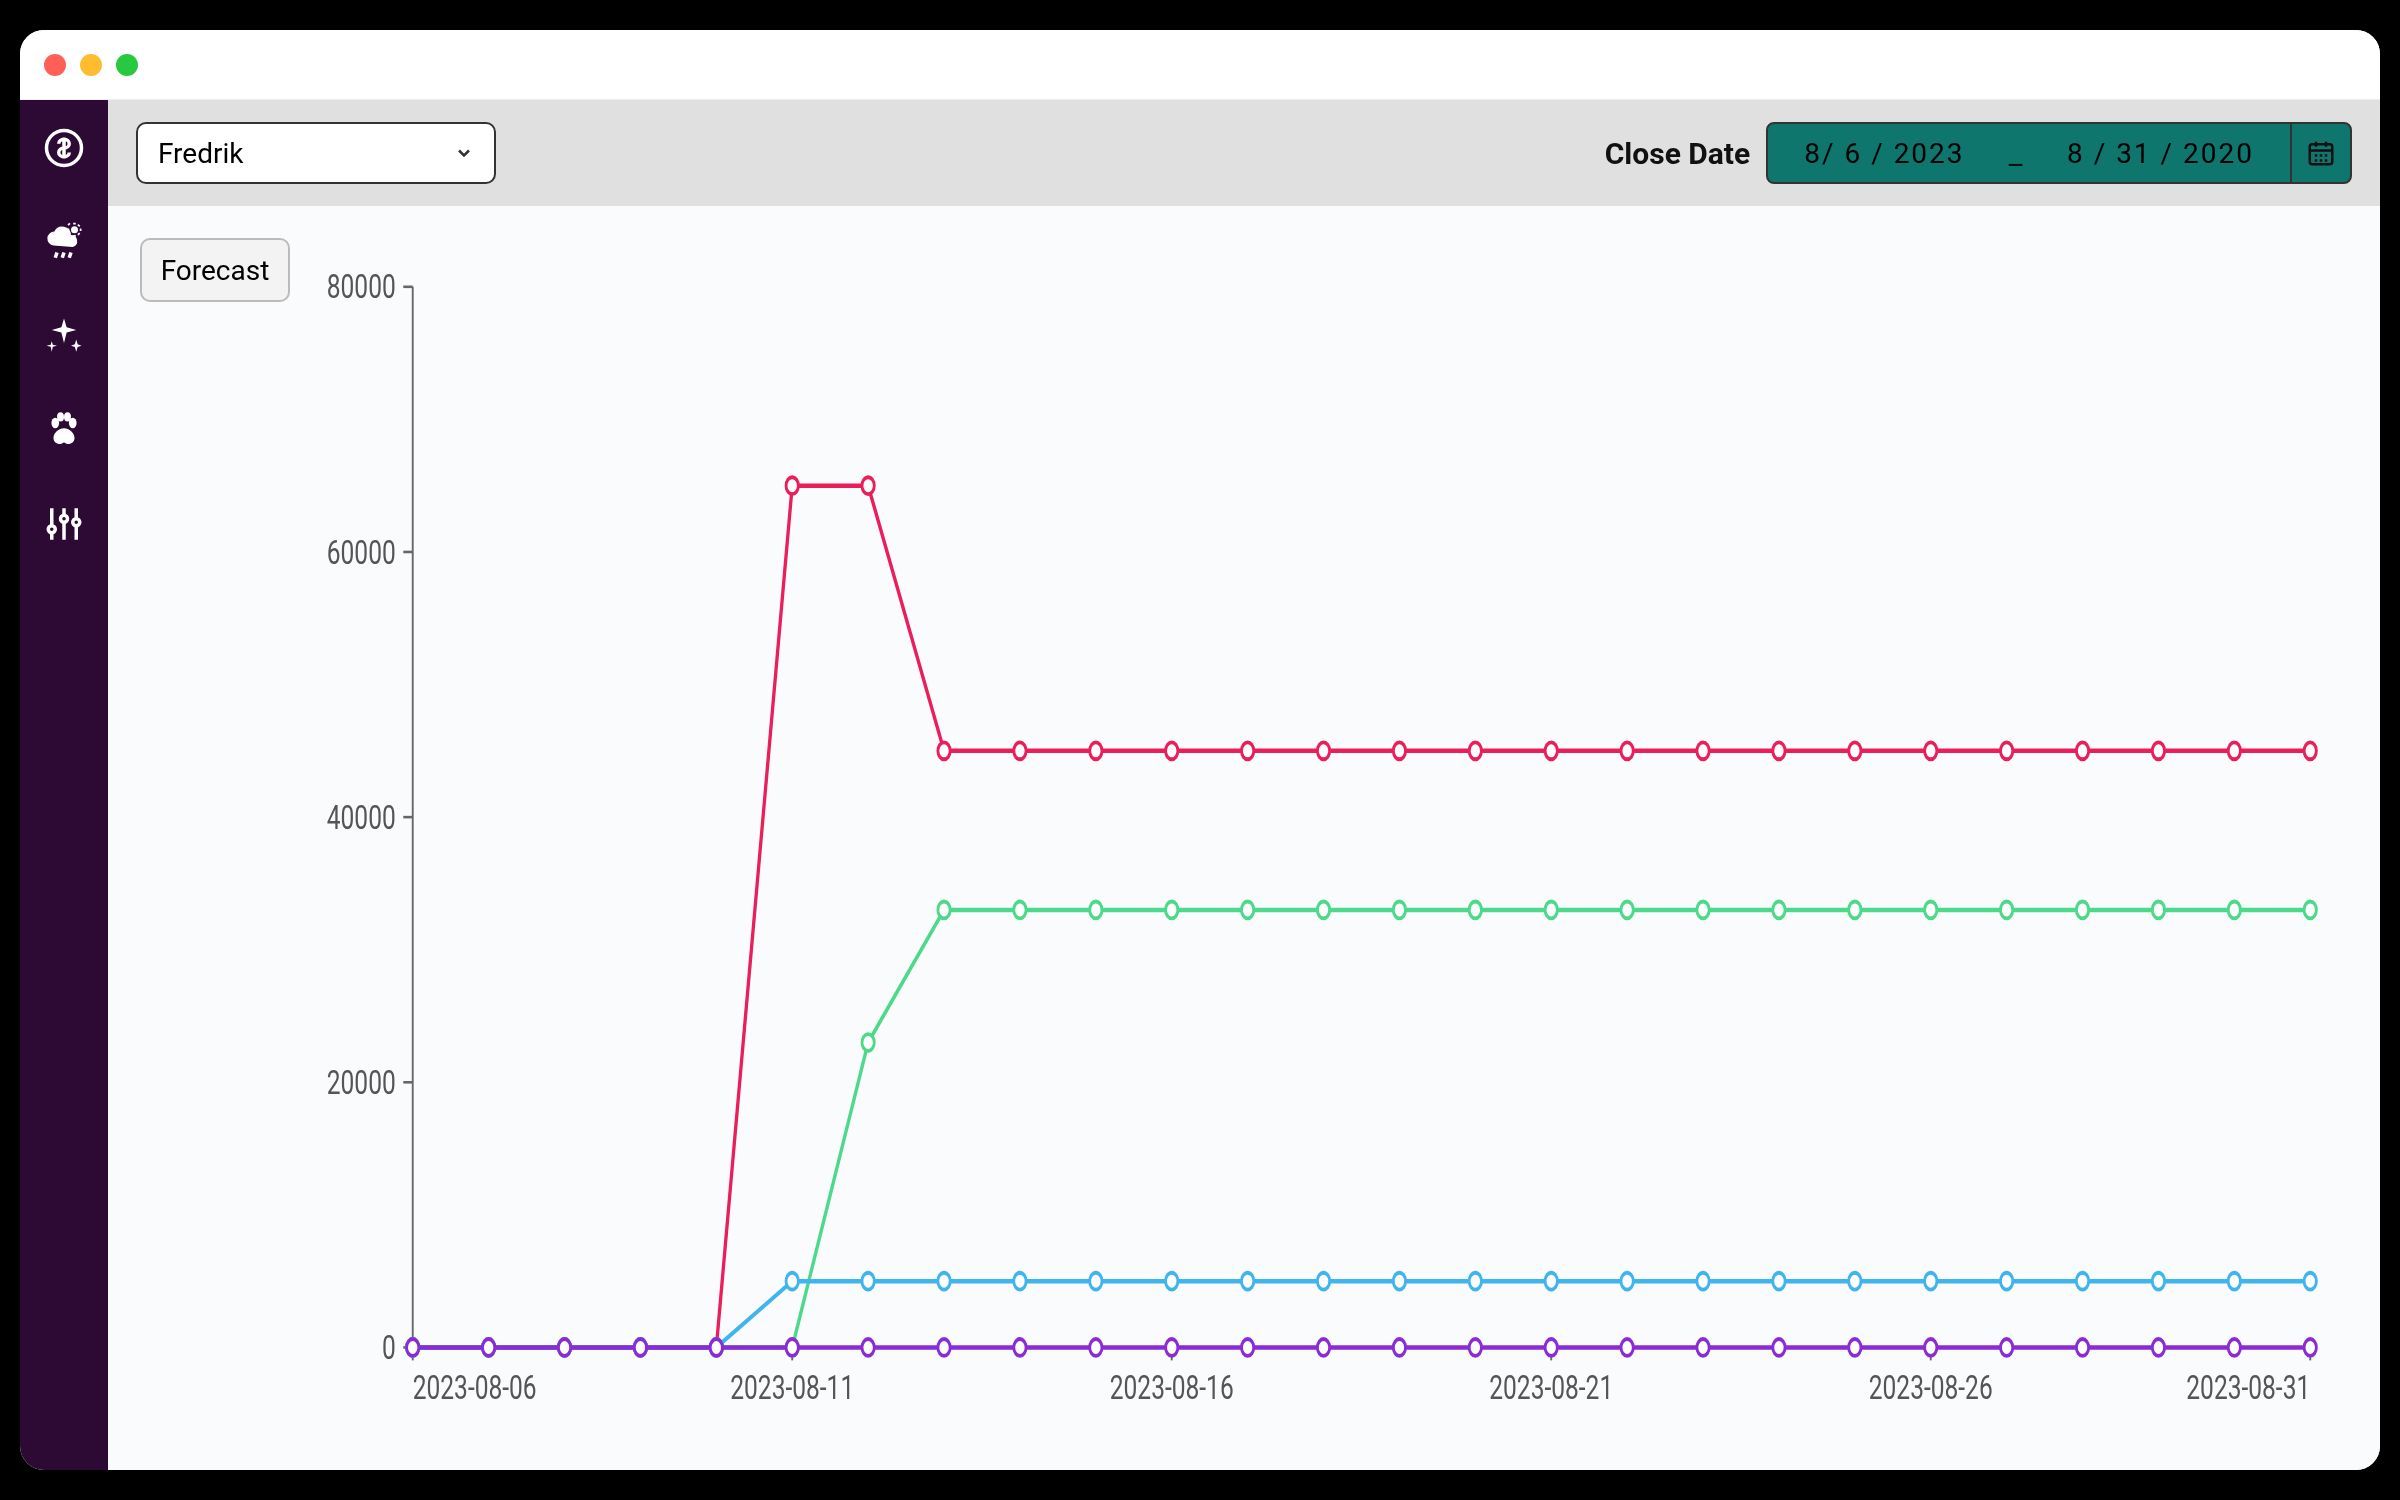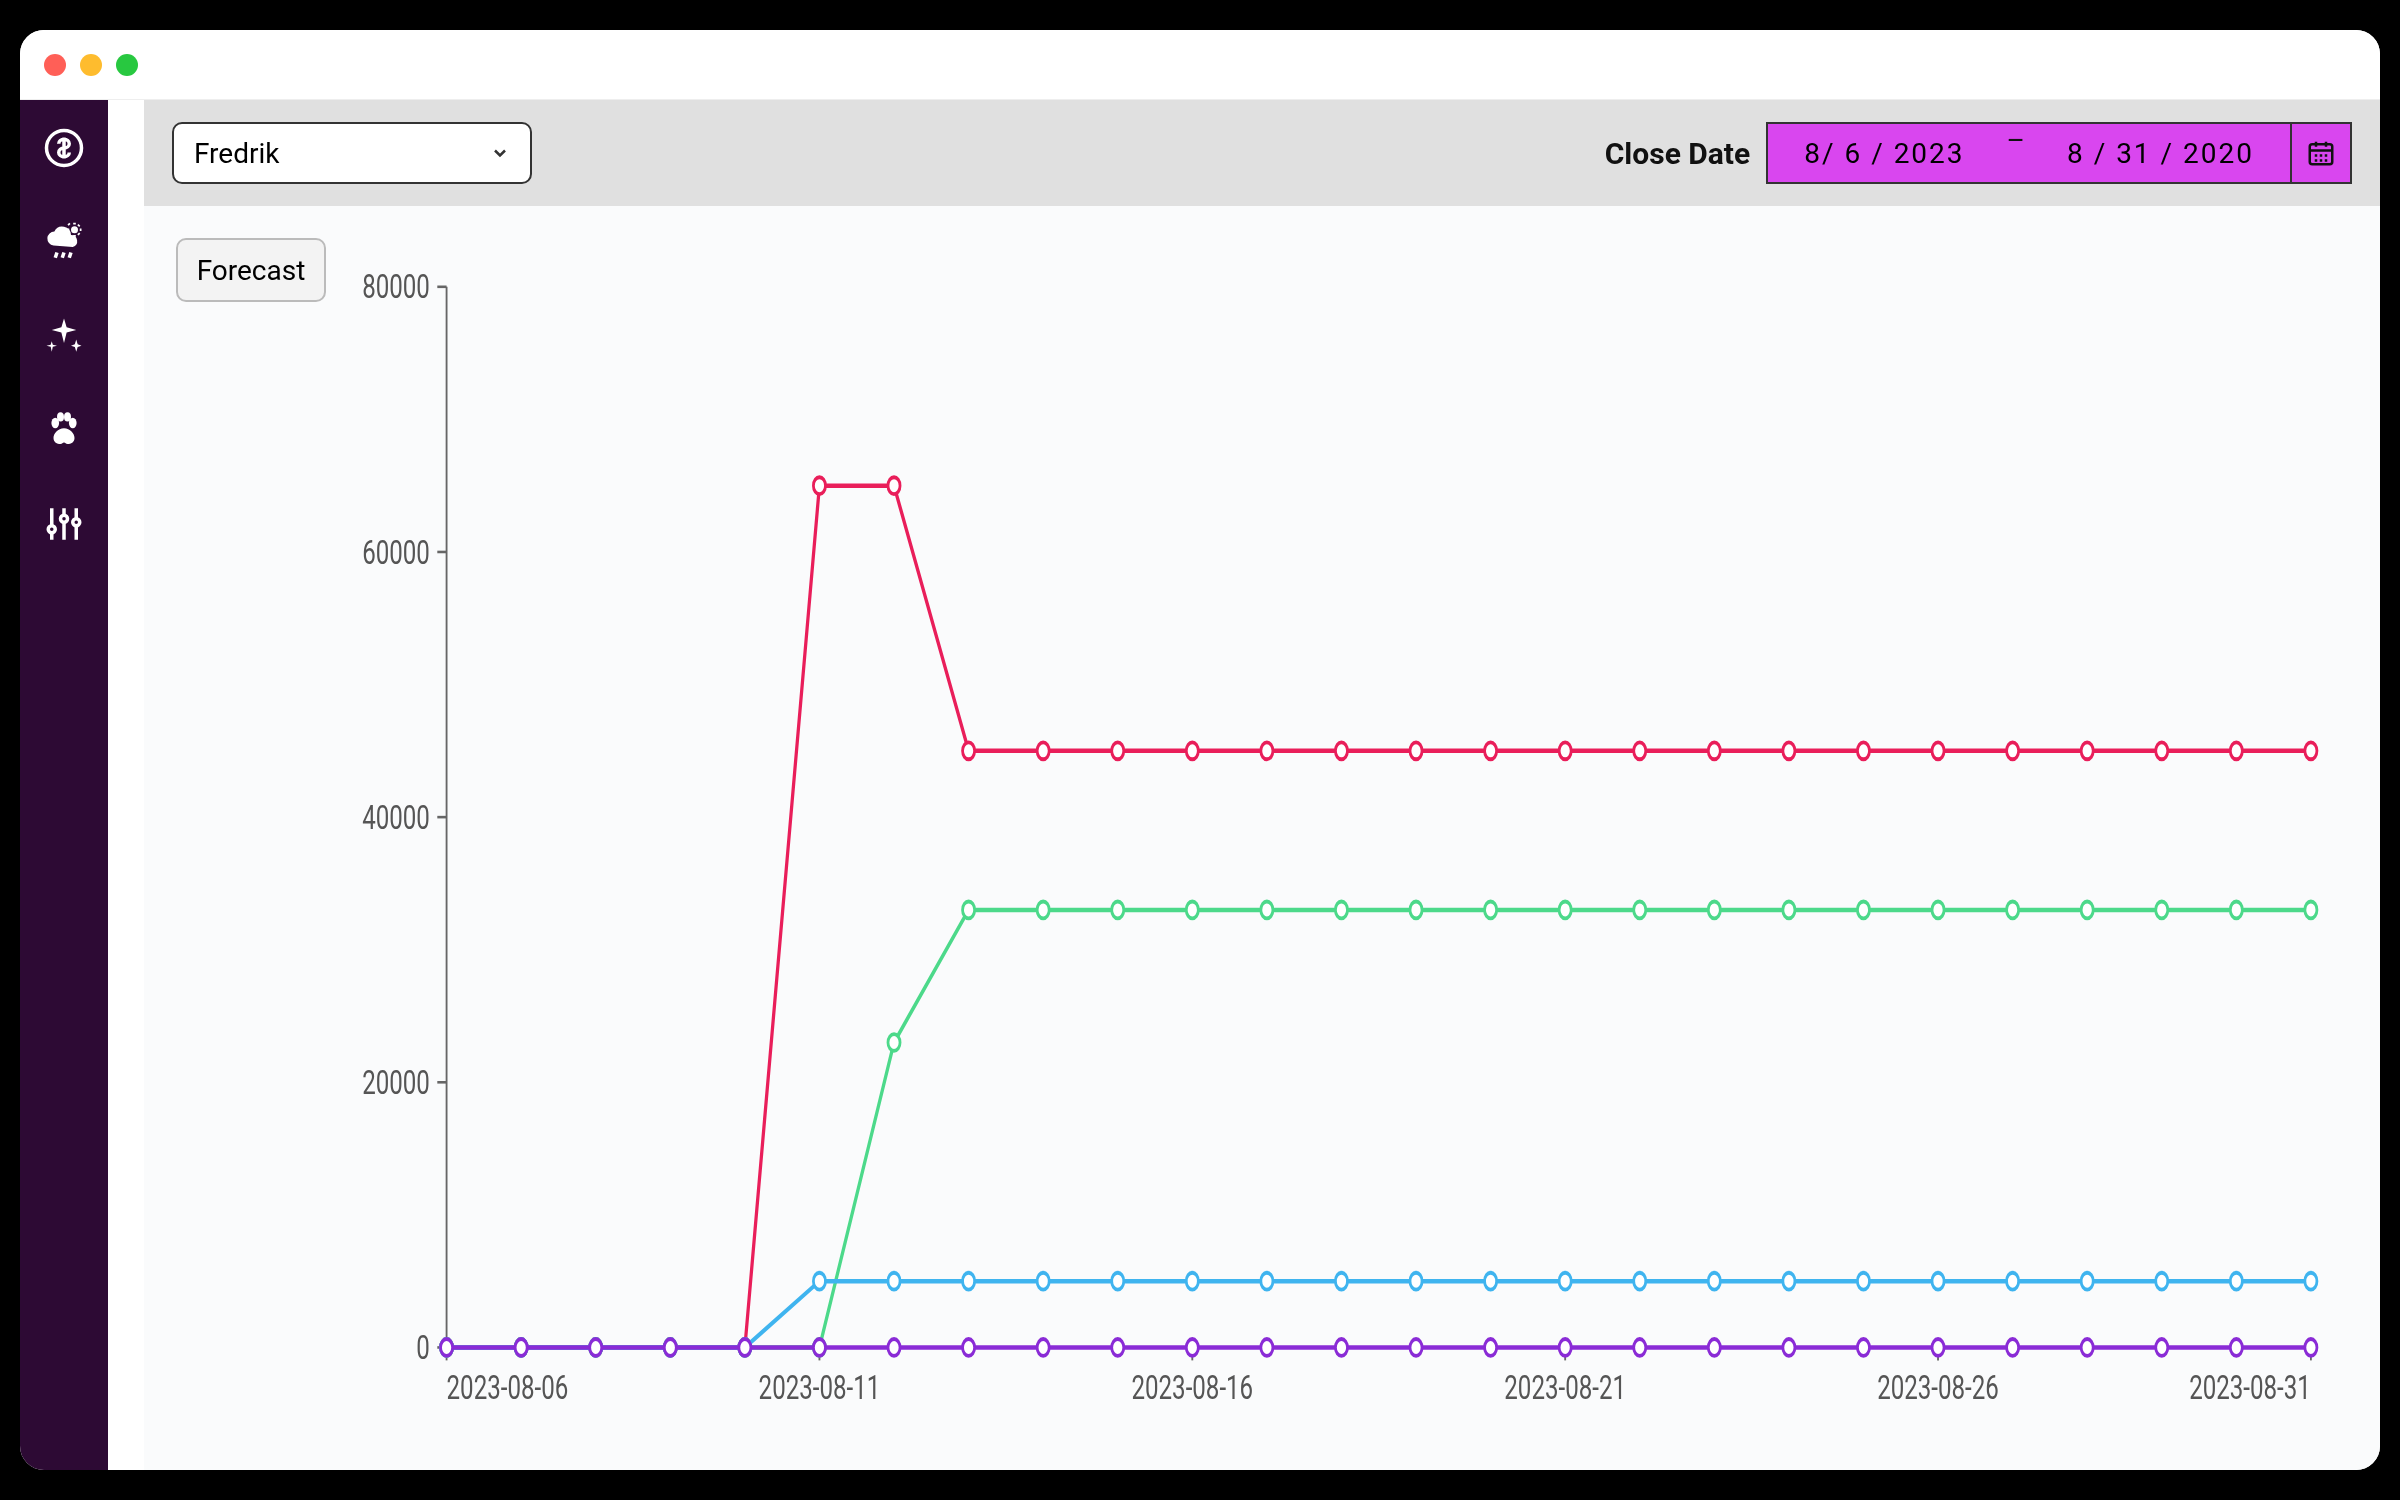--- a/index.html
+++ b/index.html
@@ -61,21 +61,20 @@
   }
   .sidebar svg { width: 42px; height: 42px; stroke: currentColor; fill: none; stroke-width: 2; }
   .sidebar .fill svg { fill: currentColor; stroke: none; }
 
   .main {
     flex: 1;
     display: flex;
     flex-direction: column;
     background: #fafbfc;
     min-width: 0;
-    margin-left: 36px;
   }
   .filterbar {
     background: #e0e0e0;
     padding: 22px 28px;
     display: flex;
     align-items: center;
     justify-content: space-between;
   }
   .select {
     width: 360px;
@@ -89,23 +88,23 @@
     justify-content: space-between;
     font-size: 28px;
     cursor: pointer;
   }
   .chev { width: 20px; height: 20px; }
   .date-group {
     display: flex; align-items: center; gap: 16px;
   }
   .date-label { font-size: 30px; font-weight: 700; color: #111; }
   .date-box {
-    display: flex; align-items: flex-start;
-    border: 2px solid #333; border-radius: 0;
-    background: #d946ef;
+    display: flex; align-items: flex-end;
+    border: 2px solid #333; border-radius: 8px;
+    background: #0f766e;
     height: 62px;
     overflow: hidden;
   }
   .date-input {
     padding: 0 36px;
     font-size: 28px;
     letter-spacing: 2px;
     display: flex; align-items: center; height: 100%;
     cursor: text;
   }

